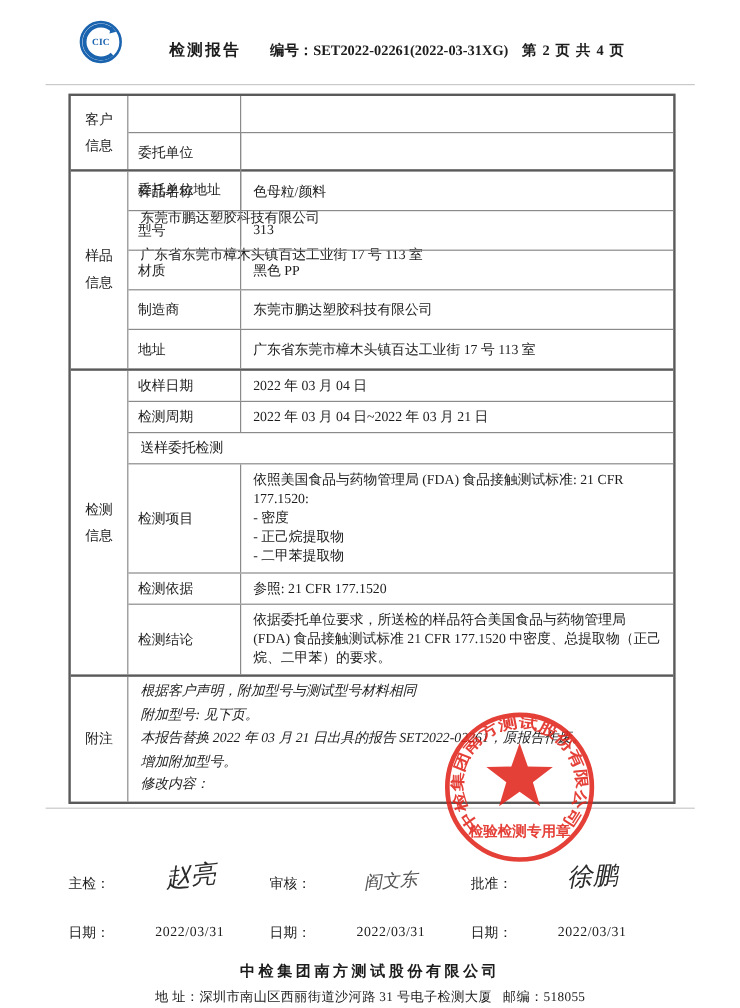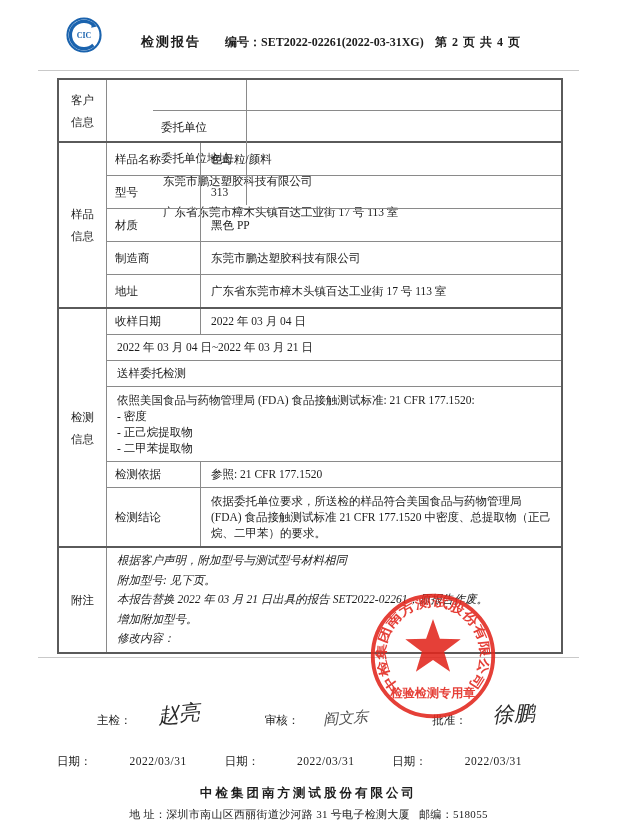--- a/index.html
+++ b/index.html
@@ -14,39 +14,39 @@
   .hdr{position:relative;height:70px;}
   .logo{position:absolute;left:61px;top:15px;width:46px;height:40px;}
   .hdr-title{position:absolute;left:141px;top:33px;font-size:13px;font-weight:bold;letter-spacing:2px;}
   .hdr-no{position:absolute;left:225px;top:34px;font-size:12px;font-weight:bold;}
   .hdr-page{position:absolute;left:435px;top:34px;font-size:12px;font-weight:bold;letter-spacing:1px;}
   .rule{border:none;border-top:1px solid #c9c9c9;margin:0 38px;height:0;}
 
   
   .tbl{margin:7px 54px 0 57px;border:2px solid #5a5a5a;}
   .sec{display:flex;border-top:2px solid #5a5a5a;}
-  .sec:first-child{border-top:none;gap:46px;}
+  .sec:first-child{border-top:none;}
   .sec-label{width:47px;flex:0 0 47px;display:flex;flex-direction:column;justify-content:center;
              align-items:center;font-size:11.5px;border-right:1px solid #8a8a8a;}
   .sec-label span{display:block;line-height:22px;}
   .rows{flex:1;display:flex;flex-direction:column;min-width:0;}
   .row{display:flex;border-top:1px solid #8a8a8a;}
   .row:first-child{border-top:none;}
   .cl{width:94px;flex:0 0 94px;padding:0 8px;box-sizing:border-box;display:flex;align-items:center;
       font-size:11.5px;border-right:1px solid #8a8a8a;}
   .cv{flex:1;min-width:0;padding:0 10px;display:flex;align-items:center;font-size:11.5px;}
   .h30{height:30px;flex-direction:column;} .h32{height:32px;} .h25{height:25px;}
   .ml{display:block;padding:5px 10px;line-height:16px;}
   .ml div{margin:0;}
   .note-cell{flex:1;min-width:0;padding:3px 10px;font-size:11.5px;line-height:19.5px;font-style:italic;}
 
   
   .signrow{margin:42px 57px 0 57px;display:flex;align-items:flex-end;}
   .signcol{flex:1;display:flex;align-items:flex-end;font-size:11.5px;}
-  .signcol .role{white-space:nowrap;margin-left:40px;}
+  .signcol .role{white-space:nowrap;}
   .sig{flex:1;text-align:center;font-family:"DejaVu Sans",sans-serif;color:#2a2a2a;}
   .sig1{font-size:21px;transform:rotate(-6deg);font-style:italic;}
   .sig2{font-size:15px;transform:rotate(-4deg);font-style:italic;color:#555;}
   .sig3{font-size:21px;transform:rotate(-3deg);font-style:italic;}
   .daterow{margin:26px 57px 0 57px;display:flex;}
   .datecol{flex:1;display:flex;font-size:11.5px;align-items:center;}
   .datecol .dv{flex:1;text-align:center;letter-spacing:0.5px;}
 
   
   .ftr{margin-top:16px;text-align:center;}
@@ -126,26 +126,28 @@
       <div class="sec-label">
         <span>检测</span>
         <span>信息</span>
       </div>
       <div class="rows">
         <div class="row h25">
           <div class="cl">收样日期</div>
           <div class="cv">2022 年 03 月 04 日</div>
         </div>
         <div class="row h25">
+          <div class="cl">检测周期</div>
           <div class="cv">2022 年 03 月 04 日~2022 年 03 月 21 日</div>
         </div>
         <div class="row h25">
           <div class="cv">送样委托检测</div>
         </div>
         <div class="row">
+          <div class="cl">检测项目</div>
           <div class="cv ml">
             <div>依照美国食品与药物管理局 (FDA) 食品接触测试标准: 21 CFR 177.1520:</div>
             <div>- 密度</div>
             <div>- 正己烷提取物</div>
             <div>- 二甲苯提取物</div>
           </div>
         </div>
         <div class="row h25">
           <div class="cl">检测依据</div>
           <div class="cv">参照: 21 CFR 177.1520</div>

